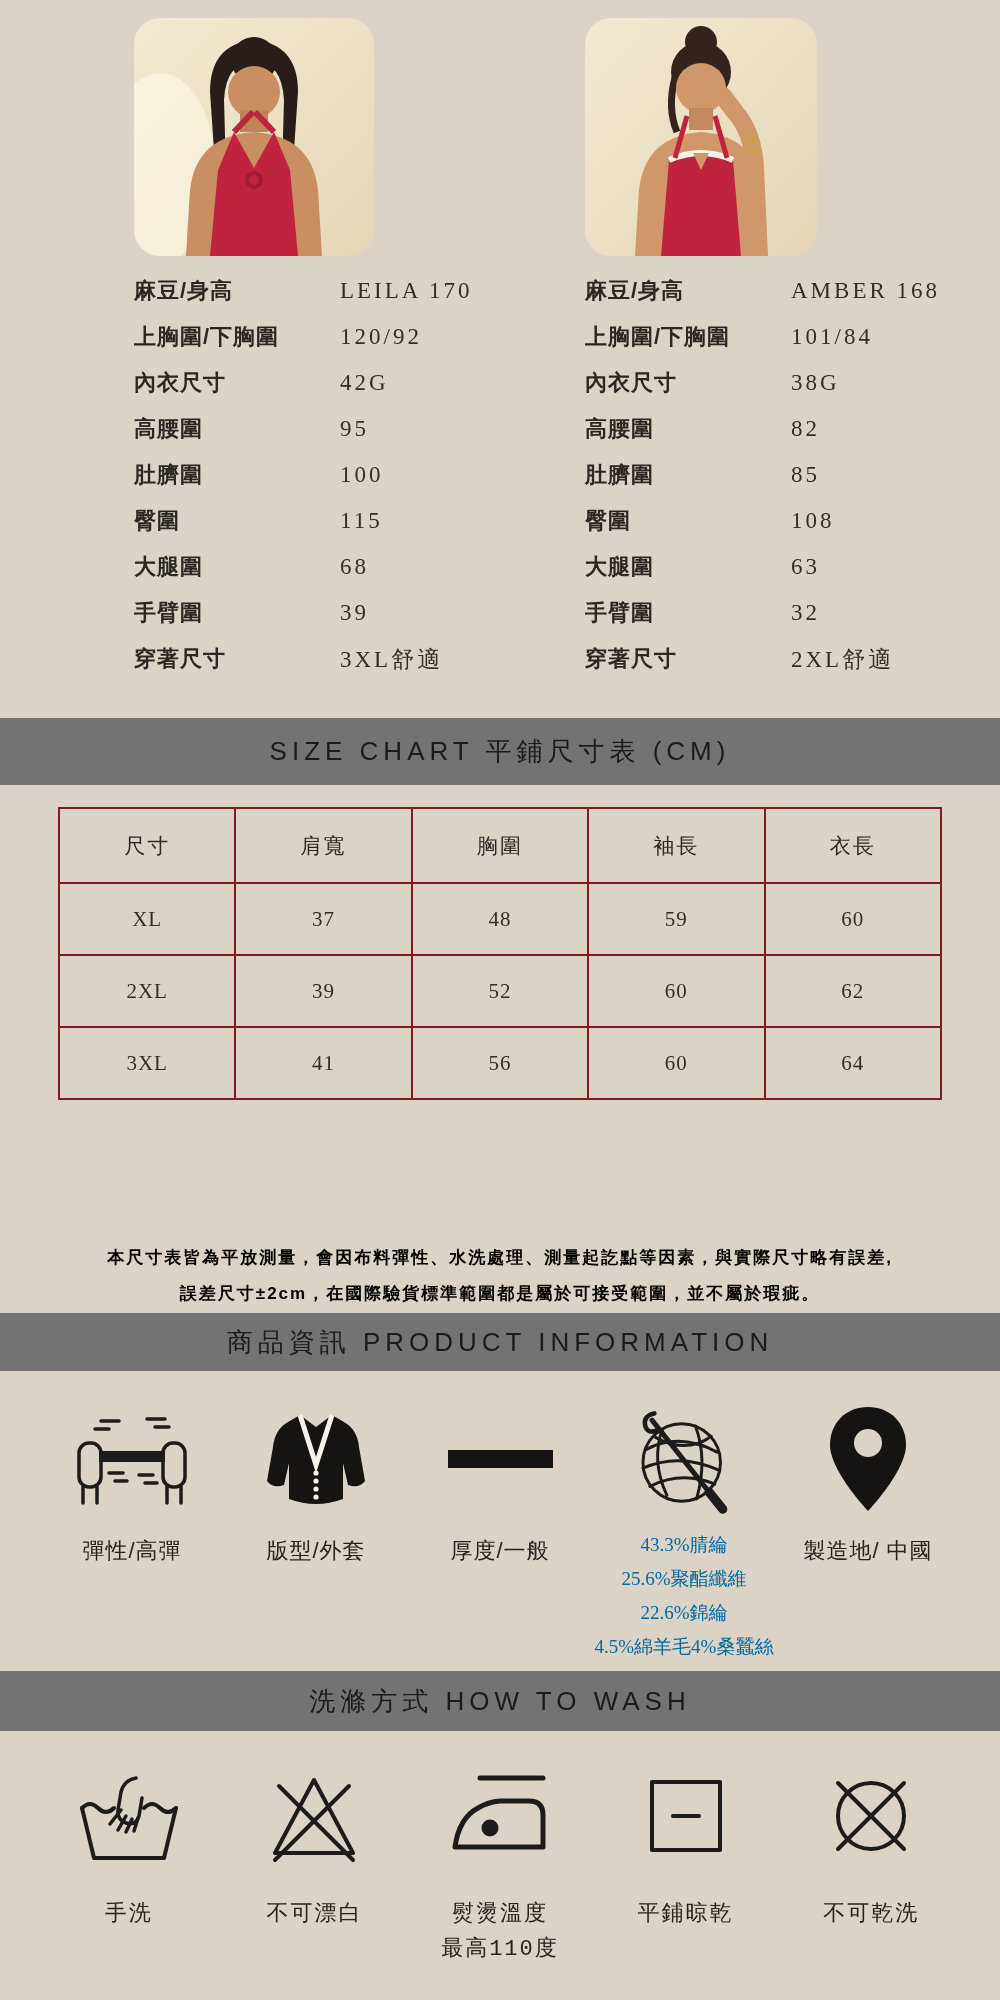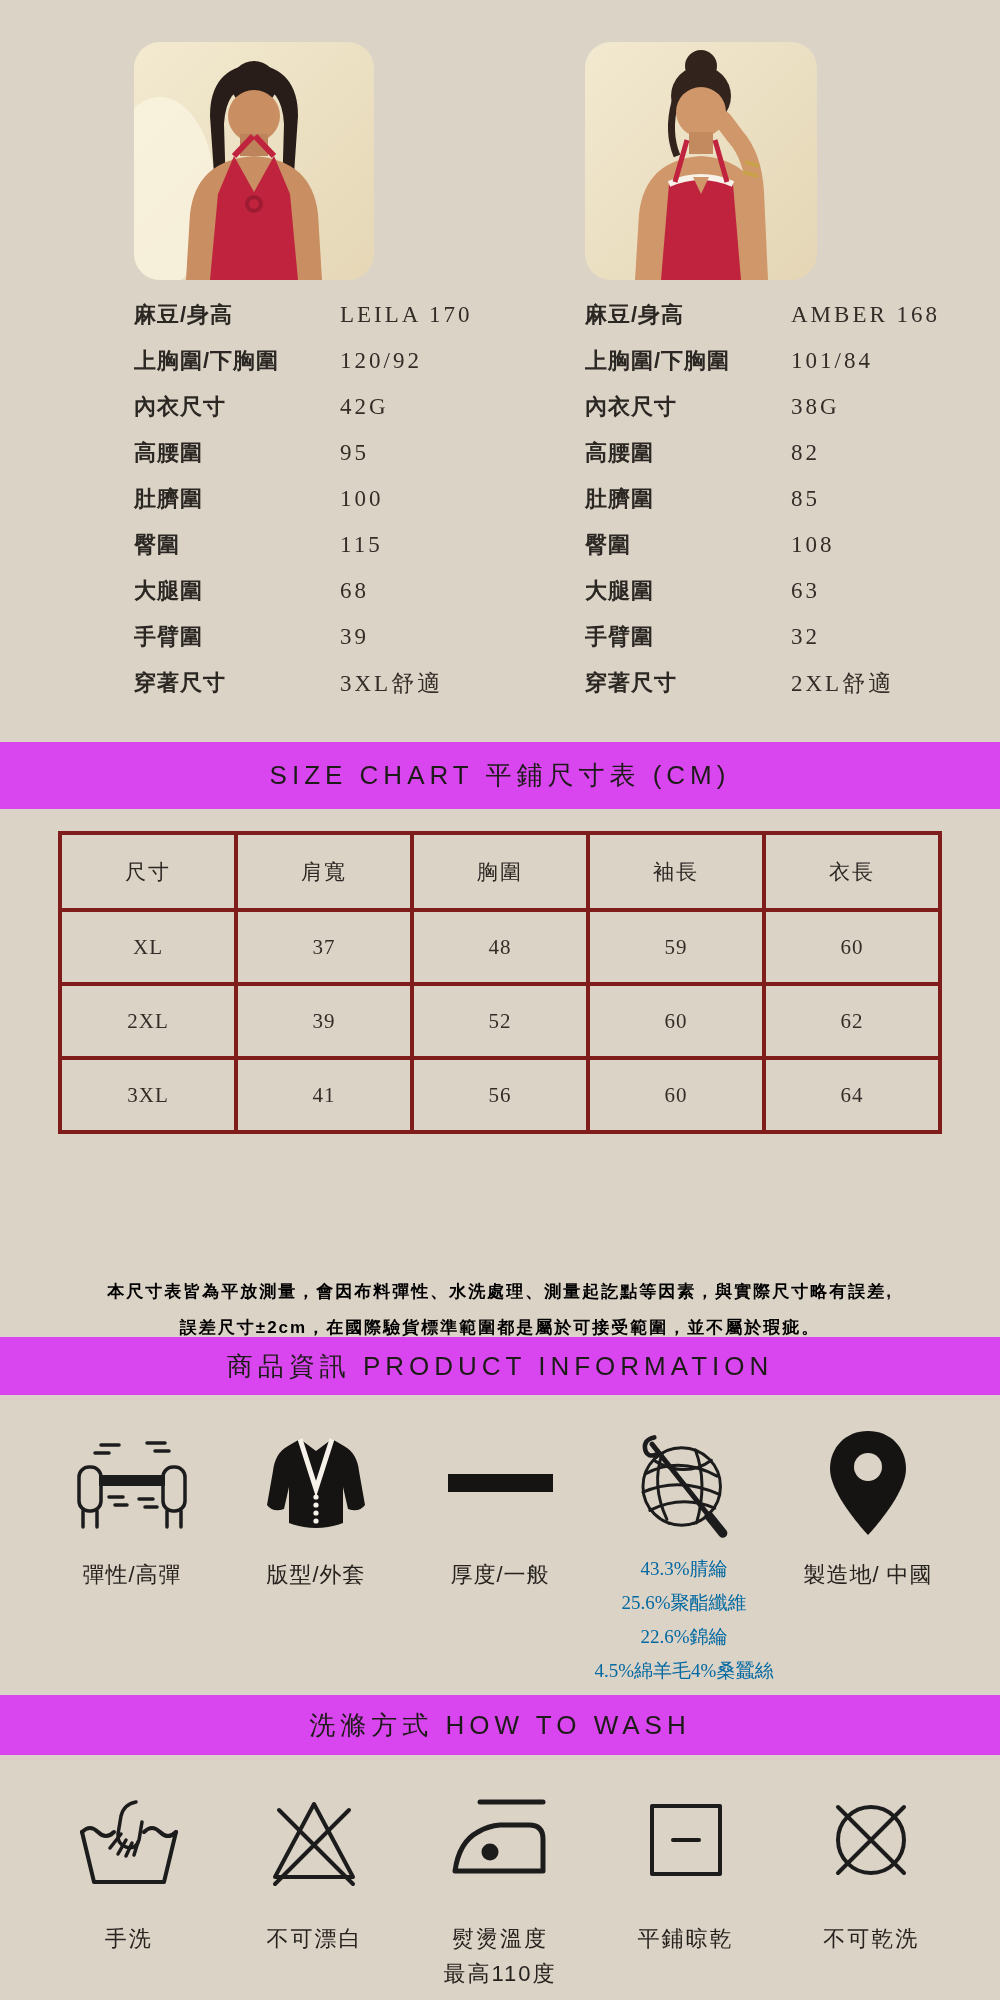--- a/index.html
+++ b/index.html
@@ -1,62 +1,62 @@
 <!DOCTYPE html>
 <html><head>
 <meta charset="utf-8">
 <style>
   html,body{margin:0;padding:0;background:#ffffff;}
   .page{position:relative;width:1000px;height:2000px;background:#dcd3c7;overflow:hidden;
         font-family:"Liberation Sans",sans-serif;color:#2b2723;}
 
   
-  .models{height:718px;box-sizing:border-box;padding:18px 55px 0 134px;display:flex;margin-top:24px;}
+  .models{height:718px;box-sizing:border-box;padding:18px 55px 0 134px;display:flex;}
   .model-col{display:flex;flex-direction:column;}
   .model-col.left{width:346px;}
   .model-col.right{width:360px;margin-left:auto;}
   .photo{width:240px;height:238px;border-radius:26px;overflow:hidden;}
   .model-col.right .photo{width:232px;}
   .photo svg{display:block;}
   .spec-list{margin-top:12px;}
   .spec-row{height:46px;display:flex;align-items:center;}
   .spec-label{width:206px;font-size:22px;font-weight:600;letter-spacing:1px;color:#2b2723;white-space:nowrap;}
   .spec-value{font-family:"Liberation Serif",serif;font-size:23px;letter-spacing:3px;color:#332d27;white-space:nowrap;}
 
   
-  .band{background:#d946ef;display:flex;align-items:center;justify-content:center;}
+  .band{background:#737373;display:flex;align-items:center;justify-content:center;}
   .band.b1{height:67px;}
   .band.b2{height:58px;}
   .band.b3{height:60px;}
   .band h2{margin:0;font-weight:400;font-size:26px;letter-spacing:5px;color:#1d1b18;white-space:nowrap;}
 
   
   .size-section{height:528px;box-sizing:border-box;padding-top:22px;}
   .size-table{width:884px;margin:0 auto;border-collapse:collapse;table-layout:fixed;}
-  .size-table th,.size-table td{border:4px solid #7f1d1d;text-align:center;padding:0;}
+  .size-table th,.size-table td{border:2px solid #7f1d1d;text-align:center;padding:0;}
   .size-table th{height:73px;font-size:21px;font-weight:500;letter-spacing:2px;color:#2b2723;}
   .size-table td{height:70px;font-family:"Liberation Serif",serif;font-size:21px;letter-spacing:1px;color:#332d27;}
   .note{margin-top:140px;text-align:center;font-size:17px;font-weight:700;letter-spacing:2px;
         line-height:36px;color:#000000;}
   .note p{margin:0;}
 
   
   .product-section{height:300px;box-sizing:border-box;padding:20px 40px 0;display:flex;}
   .info-item{flex:1;display:flex;flex-direction:column;align-items:center;min-width:0;}
   .icon-box{height:135px;display:flex;align-items:center;justify-content:center;}
   .info-label{margin-top:10px;font-size:22px;font-weight:500;letter-spacing:1px;white-space:nowrap;color:#26221e;}
   .comp-lines{margin-top:2px;text-align:center;font-family:"Liberation Serif",serif;
               font-size:19px;line-height:34px;white-space:nowrap;color:#0369a1;}
 
   
   .wash-section{height:262px;box-sizing:border-box;padding:34px 36px 0;display:flex;}
   .wash-item{flex:1;display:flex;flex-direction:column;align-items:center;min-width:0;}
   .wash-icon-box{height:102px;display:flex;align-items:center;justify-content:center;}
   .wash-label{margin-top:30px;font-size:22px;font-weight:500;letter-spacing:2px;
-              text-align:center;line-height:35px;white-space:nowrap;color:#26221e;}
+              text-align:center;line-height:35px;white-space:nowrap;color:#26221e;font-family:Liberation Mono, monospace;}
 
   .ic{stroke:#1c1c1c;fill:none;stroke-linecap:round;stroke-linejoin:round;}
 </style>
 </head>
 <body>
 
 <div class="page">
 
   <section class="models">
 

